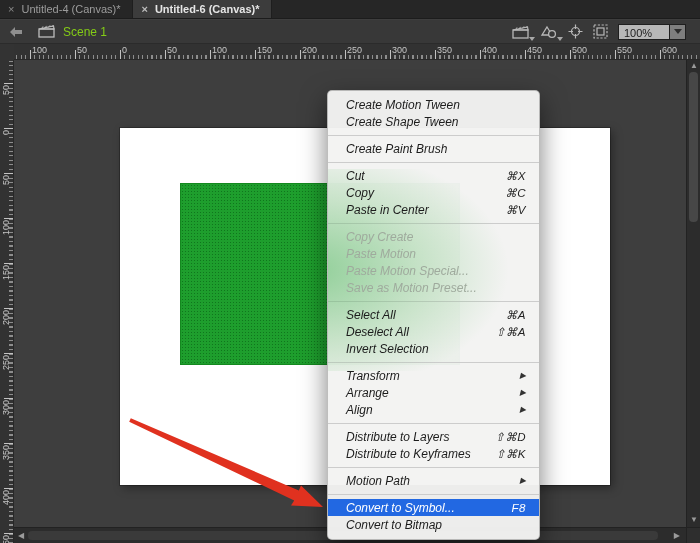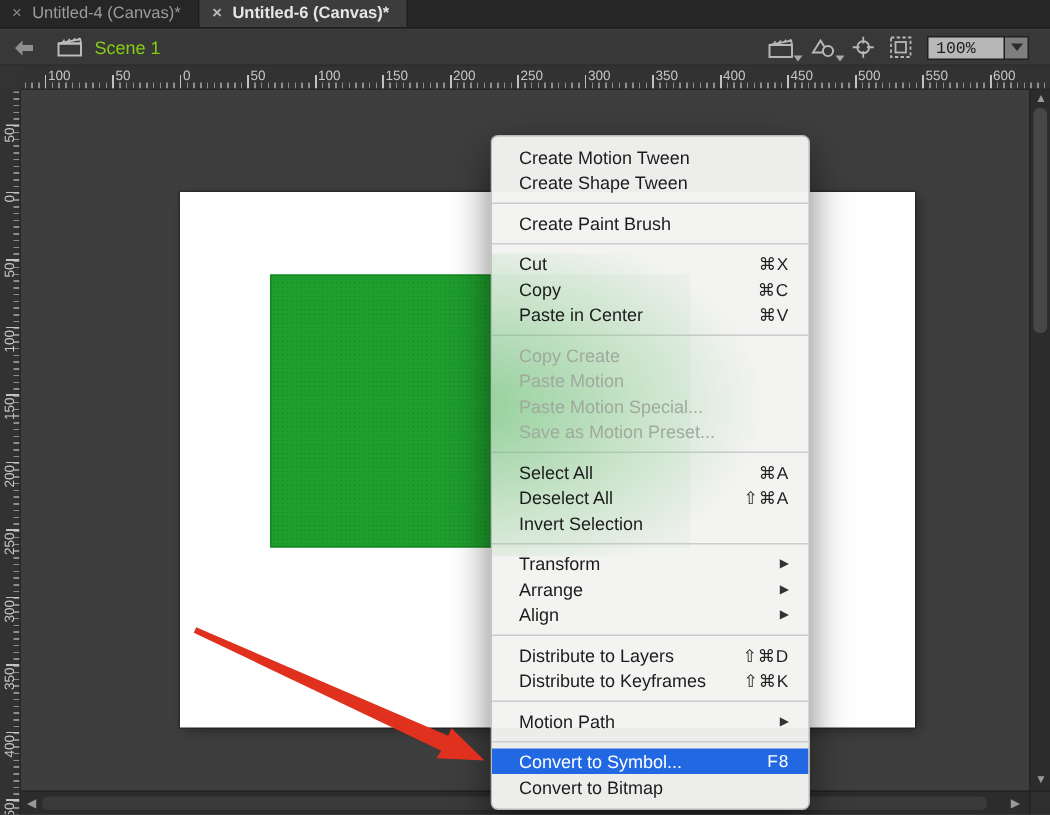--- a/index.html
+++ b/index.html
@@ -11,21 +11,21 @@
   .tab { display:flex; align-items:center; padding:0 12px 0 8px; height:100%; border-right:1px solid #1e1e1e; color:#9c9c9c; font-size:11px; cursor:default; }
   .tab.active { background:#3c3c3c; color:#e6e6e6; font-weight:bold; }
   .tab-close { margin-right:7px; font-size:11px; color:#8a8a8a; line-height:1; }
   .tab.active .tab-close { color:#bdbdbd; }
 
   
   .edit-bar { position:absolute; left:0; top:20px; width:700px; height:24px; background:#383838; border-bottom:1px solid #2b2b2b; display:flex; align-items:center; }
   .back-arrow { margin-left:8px; width:16px; height:12px; }
   .scene-icon { margin-left:14px; }
   .scene-label { margin-left:8px; color:#84cc16; font-size:12px; }
-  .edit-bar-right { margin-left:auto; display:flex; align-items:center; gap:10px; padding-right:14px;font-family:Liberation Mono, monospace; }
+  .edit-bar-right { margin-left:auto; display:flex; align-items:center; gap:10px; padding-right:14px; }
   .tool-icon { position:relative; display:flex; align-items:center; }
   .mini-caret { position:absolute; right:-5px; bottom:-2px; width:0; height:0; border-left:3px solid transparent; border-right:3px solid transparent; border-top:4px solid #a8a8a8; }
   .zoom-combo { display:flex; align-items:center; height:16px; }
   .zoom-field { width:52px; height:16px; background:#b8b8b8; color:#1c1c1c; font-size:11px; line-height:16px; padding-left:5px; border:1px solid #1f1f1f; }
   .zoom-caret-btn { width:16px; height:16px; background:#7e7e7e; border:1px solid #1f1f1f; border-left:none; display:flex; align-items:center; justify-content:center; }
   .zoom-caret-btn::after { content:""; width:0; height:0; border-left:4px solid transparent; border-right:4px solid transparent; border-top:5px solid #2c2c2c; }
 
   
   .h-ruler { position:absolute; left:0; top:44px; width:700px; height:16px; background:#323232; border-bottom:1px solid #272727;
     background-image:
@@ -62,21 +62,21 @@
   .sb-arrow { position:absolute; font-size:8px; color:#9a9a9a; line-height:8px; }
   .v-up { top:2px; left:3px; }
   .v-down { bottom:3px; left:3px; }
   .h-scrollbar { position:absolute; left:14px; bottom:0; width:672px; height:16px; background:#2c2c2c; border-top:1px solid #222; z-index:4; }
   .h-thumb { position:absolute; top:3px; left:14px; width:630px; height:9px; background:#3a3a3a; border-radius:4px; }
   .h-left { left:4px; top:4px; }
   .h-right { right:6px; top:4px; }
   .sb-corner { position:absolute; right:0; bottom:0; width:14px; height:16px; background:#2e2e2e; border-top:1px solid #222; border-left:1px solid #222; z-index:5; }
 
   
-  .context-menu { position:absolute; left:327px; top:90px; width:213px; background:rgba(243,243,242,0.97); border:1px solid rgba(0,0,0,.22); border-radius:5px; box-shadow:0 10px 26px rgba(0,0,0,.5); padding:5px 0 6px 0; z-index:10; overflow:hidden; }
+  .context-menu { position:absolute; left:327px; top:90px; width:213px; background:rgba(243,243,242,0.97); border:1px solid rgba(0,0,0,.22); border-radius:5px; box-shadow:0 10px 26px rgba(0,0,0,.5); padding:5px 0 6px 0; z-index:10; overflow:hidden;font-style:italic; }
   .menu-tint { position:absolute; left:0; top:78px; width:100%; height:202px; pointer-events:none;
     background:radial-gradient(ellipse 130% 85% at -8% 50%, rgba(70,180,85,.55), rgba(110,195,115,.28) 42%, rgba(240,246,240,0) 72%); }
   .menu-item { position:relative; height:17px; display:flex; align-items:center; padding:0 13px 0 18px; font-size:12px; color:#1c1c1c; white-space:nowrap; }
   .mi-label { flex:1 1 auto; }
   .mi-shortcut { margin-left:12px; font-size:11.5px; color:#222; letter-spacing:.5px; }
   .mi-arrow { margin-left:12px; font-size:8px; color:#333; }
   .menu-item.disabled, .menu-item.disabled .mi-shortcut { color:#9faa9d; }
   .menu-item.highlighted { background:var(--accent,#2268e2); color:#ffffff; }
   .menu-item.highlighted .mi-shortcut { color:#ffffff; }
   .menu-sep { height:1px; background:#cccccc; margin:4.5px 0; }

